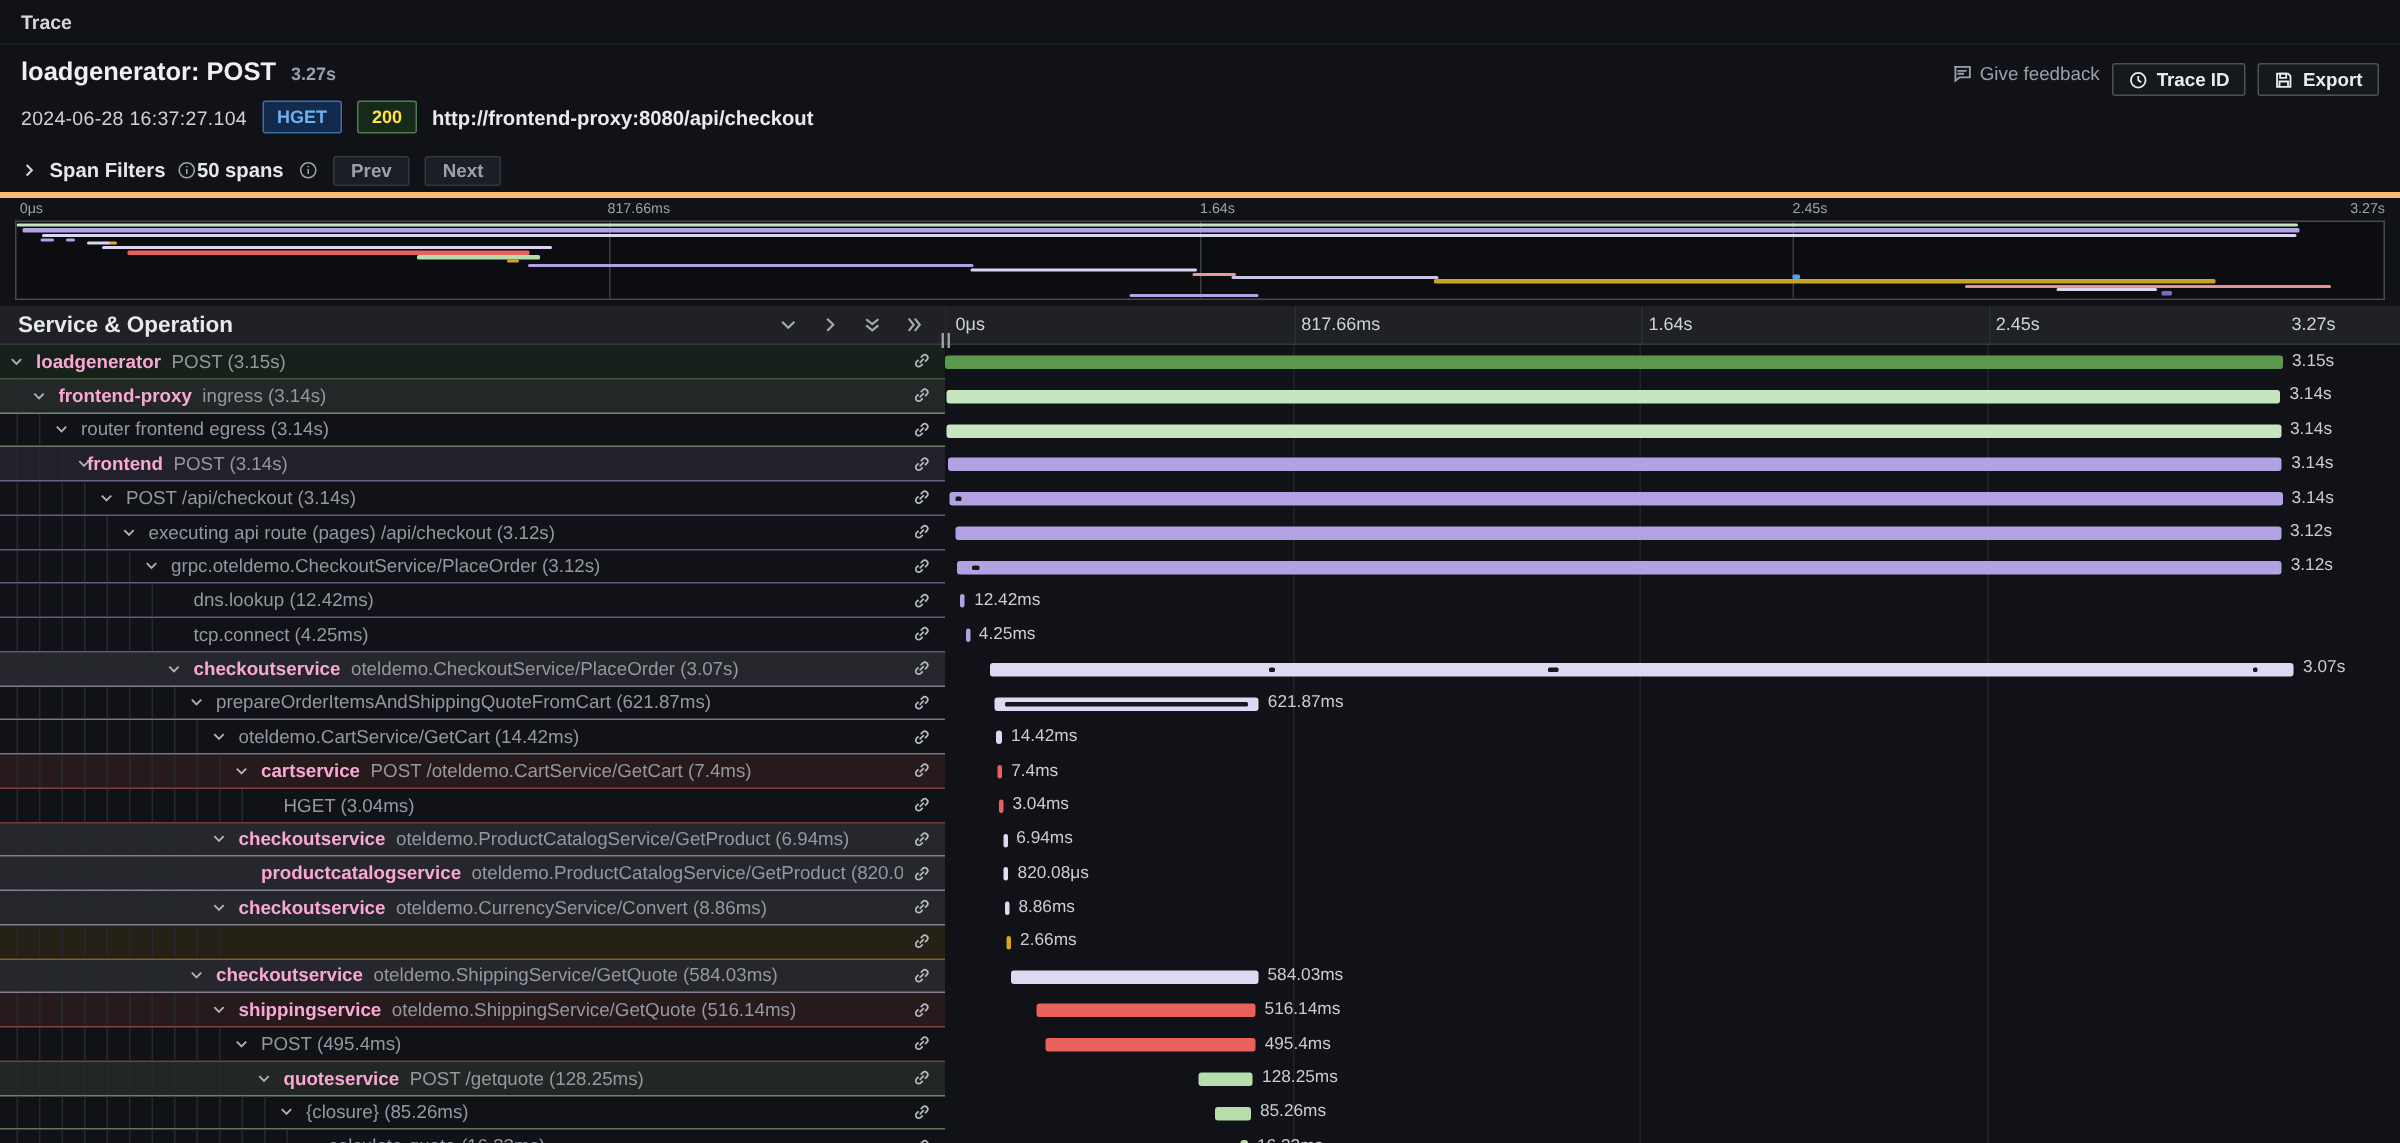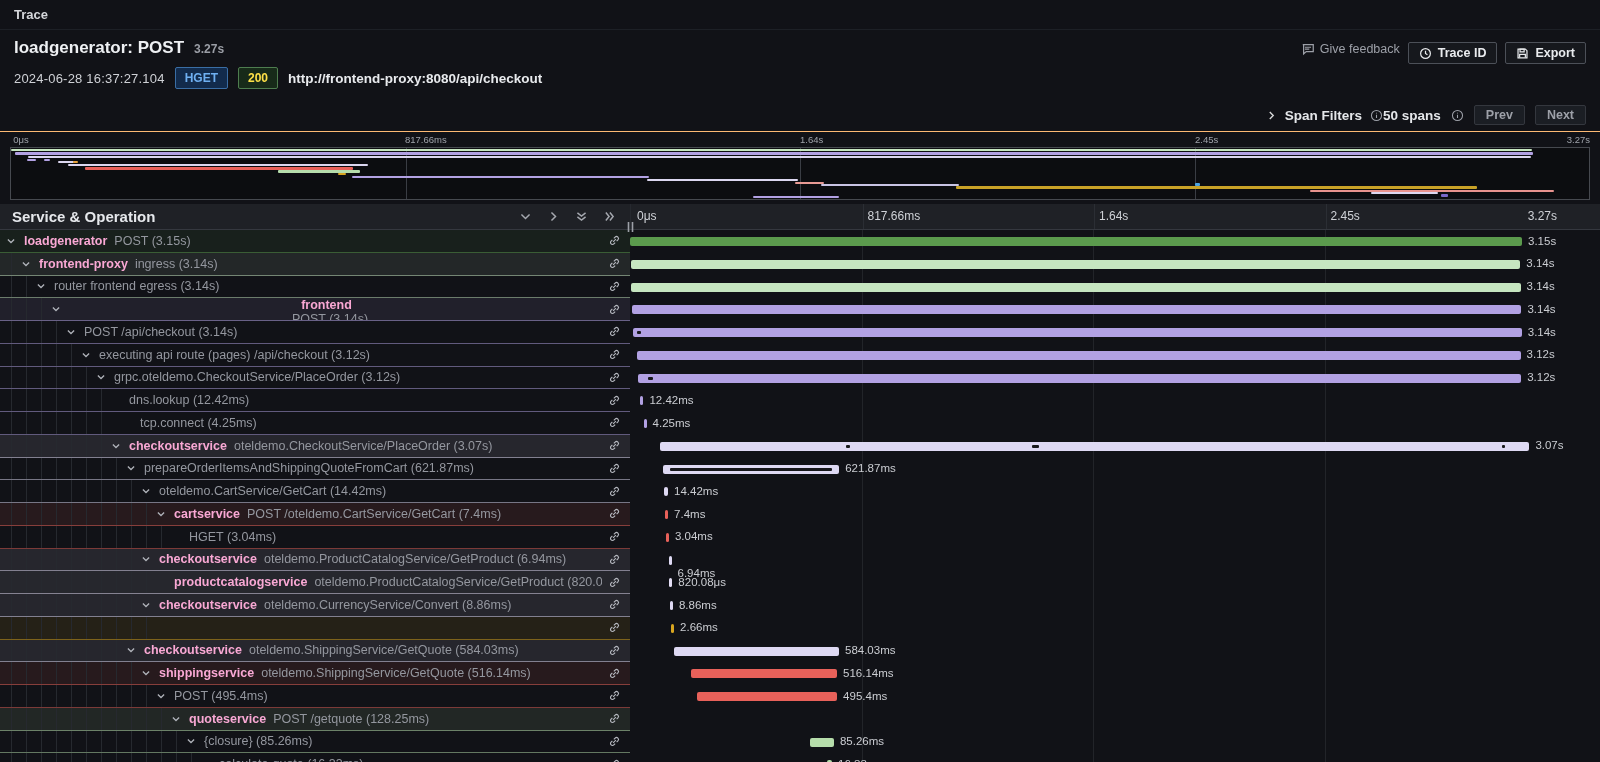--- a/index.html
+++ b/index.html
@@ -27,22 +27,22 @@
   .badge { padding:2px 9px; border-radius:2px; font-size:12px; font-weight:600; line-height:16px; }
   .badge.method { background:#122b4c; color:#6fb0f2; border:1px solid #3a6ea5; }
   .badge.status { background:#172a19; color:#fde047; border:1px solid #4e7d4f; }
   .url { font-weight:700; font-size:13.5px; color:#e8eaed; }
   .hdr-actions { display:flex; align-items:flex-start; gap:8px; padding-top:4px; }
   .feedback { display:flex; align-items:center; gap:5px; color:#9da0a8; font-size:12.5px; font-weight:500; cursor:pointer; }
   .gbtn { display:flex; align-items:center; gap:6px; padding:3px 10px; background:#16181d;
           border:1px solid #4c5058; border-radius:2px; color:#e9ebee; font-weight:700; font-size:12.5px; cursor:pointer; }
 
   
-  .filters-row { height:33px; display:flex; align-items:center; justify-content:flex-end; padding:0 14px;
-                 border-bottom:1px solid #fdba74; }
+  .filters-row { height:33px; display:flex; align-items:center; justify-content:flex-start; padding:0 14px;
+                 border-bottom:4px solid #fdba74; }
   .filters-left { display:flex; align-items:center; gap:8px; }
   .filters-label { font-weight:700; font-size:13.5px; color:#e5e7ea; }
   .filters-right { display:flex; align-items:center; gap:10px; }
   .span-count { font-weight:700; font-size:13.5px; color:#e5e7ea; }
   .nav-btn { padding:2px 11px; background:#1b1e24; border:1px solid #34373e; border-radius:2px;
              color:#9da0a8; font-weight:600; font-size:12.5px; cursor:pointer; }
   .icon { color:#9da0a8; }
 
   
   .minimap { margin:2px 10px 4px; position:relative; }
@@ -324,21 +324,21 @@
     <div class="row">
       <div class="row-name" style="border-bottom: 1px solid rgba(178, 161, 227, 0.5); background: rgba(178, 161, 227, 0.1);">
         <div class="guide" style="left: 11px;"></div>
         <div class="guide" style="left: 26px;"></div>
         <div class="guide" style="left: 41px;"></div>
         <span class="rchev" style="left: 51px;">
           <svg width="10" height="10" viewBox="0 0 16 16" fill="none" stroke="currentColor" stroke-width="2">
             <path d="M3 5.5l5 5 5-5"></path>
           </svg>
         </span>
-        <div class="rtext" style="left: 58px; flex-direction: column;">
+        <div class="rtext" style="left: 58px;">
           <span class="svc">frontend</span>
           <span class="op">POST (3.14s)</span>
         </div>
         <span class="rlink">
           <svg width="13" height="13" viewBox="0 0 16 16" fill="none" stroke="currentColor" stroke-width="1.4">
             <path d="M6.3 9.7l3.4-3.4"></path>
             <path d="M5.4 7.2L3.8 8.8a2.4 2.4 0 103.4 3.4l1.6-1.6"></path>
             <path d="M10.6 8.8l1.6-1.6a2.4 2.4 0 10-3.4-3.4L7.2 5.4"></path>
           </svg>
         </span>
@@ -461,21 +461,21 @@
     </div>
     <div class="row">
       <div class="row-name" style="border-bottom: 1px solid rgba(178, 161, 227, 0.5);">
         <div class="guide" style="left: 11px;"></div>
         <div class="guide" style="left: 26px;"></div>
         <div class="guide" style="left: 41px;"></div>
         <div class="guide" style="left: 56px;"></div>
         <div class="guide" style="left: 71px;"></div>
         <div class="guide" style="left: 86px;"></div>
         <div class="guide" style="left: 101px;"></div>
-        <div class="rtext" style="left: 140px;">
+        <div class="rtext" style="left: 129px;">
           <span class="op">tcp.connect (4.25ms)</span>
         </div>
         <span class="rlink">
           <svg width="13" height="13" viewBox="0 0 16 16" fill="none" stroke="currentColor" stroke-width="1.4">
             <path d="M6.3 9.7l3.4-3.4"></path>
             <path d="M5.4 7.2L3.8 8.8a2.4 2.4 0 103.4 3.4l1.6-1.6"></path>
             <path d="M10.6 8.8l1.6-1.6a2.4 2.4 0 10-3.4-3.4L7.2 5.4"></path>
           </svg>
         </span>
       </div>
@@ -668,21 +668,21 @@
         <span class="rlink">
           <svg width="13" height="13" viewBox="0 0 16 16" fill="none" stroke="currentColor" stroke-width="1.4">
             <path d="M6.3 9.7l3.4-3.4"></path>
             <path d="M5.4 7.2L3.8 8.8a2.4 2.4 0 103.4 3.4l1.6-1.6"></path>
             <path d="M10.6 8.8l1.6-1.6a2.4 2.4 0 10-3.4-3.4L7.2 5.4"></path>
           </svg>
         </span>
       </div>
       <div class="row-bar">
         <div class="sbar" style="left: 38.5125px; width: 3px; background: rgb(222, 217, 243);"></div>
-        <span class="sdur" style="left: 47.5125px; margin-top: 14px;">6.94ms</span>
+        <span class="sdur" style="left: 47.5125px;">6.94ms</span>
       </div>
     </div>
     <div class="row">
       <div class="row-name" style="border-bottom: 1px solid rgba(228, 222, 245, 0.5); background: rgba(228, 222, 245, 0.1);">
         <div class="guide" style="left: 11px;"></div>
         <div class="guide" style="left: 26px;"></div>
         <div class="guide" style="left: 41px;"></div>
         <div class="guide" style="left: 56px;"></div>
         <div class="guide" style="left: 71px;"></div>
         <div class="guide" style="left: 86px;"></div>
@@ -885,20 +885,24 @@
           <span class="svc">quoteservice</span>
           <span class="op">POST /getquote (128.25ms)</span>
         </div>
         <span class="rlink">
           <svg width="13" height="13" viewBox="0 0 16 16" fill="none" stroke="currentColor" stroke-width="1.4">
             <path d="M6.3 9.7l3.4-3.4"></path>
             <path d="M5.4 7.2L3.8 8.8a2.4 2.4 0 103.4 3.4l1.6-1.6"></path>
             <path d="M10.6 8.8l1.6-1.6a2.4 2.4 0 10-3.4-3.4L7.2 5.4"></path>
           </svg>
         </span>
+      </div>
+      <div class="row-bar">
+        <div class="sbar" style="left: 169.059px; width: 36.3179px; background: rgb(182, 221, 171);"></div>
+        <span class="sdur" style="left: 211.377px;">128.25ms</span>
       </div>
     </div>
     <div class="row">
       <div class="row-name" style="border-bottom: 1px solid rgba(182, 221, 171, 0.5);">
         <div class="guide" style="left: 11px;"></div>
         <div class="guide" style="left: 26px;"></div>
         <div class="guide" style="left: 41px;"></div>
         <div class="guide" style="left: 56px;"></div>
         <div class="guide" style="left: 71px;"></div>
         <div class="guide" style="left: 86px;"></div>

